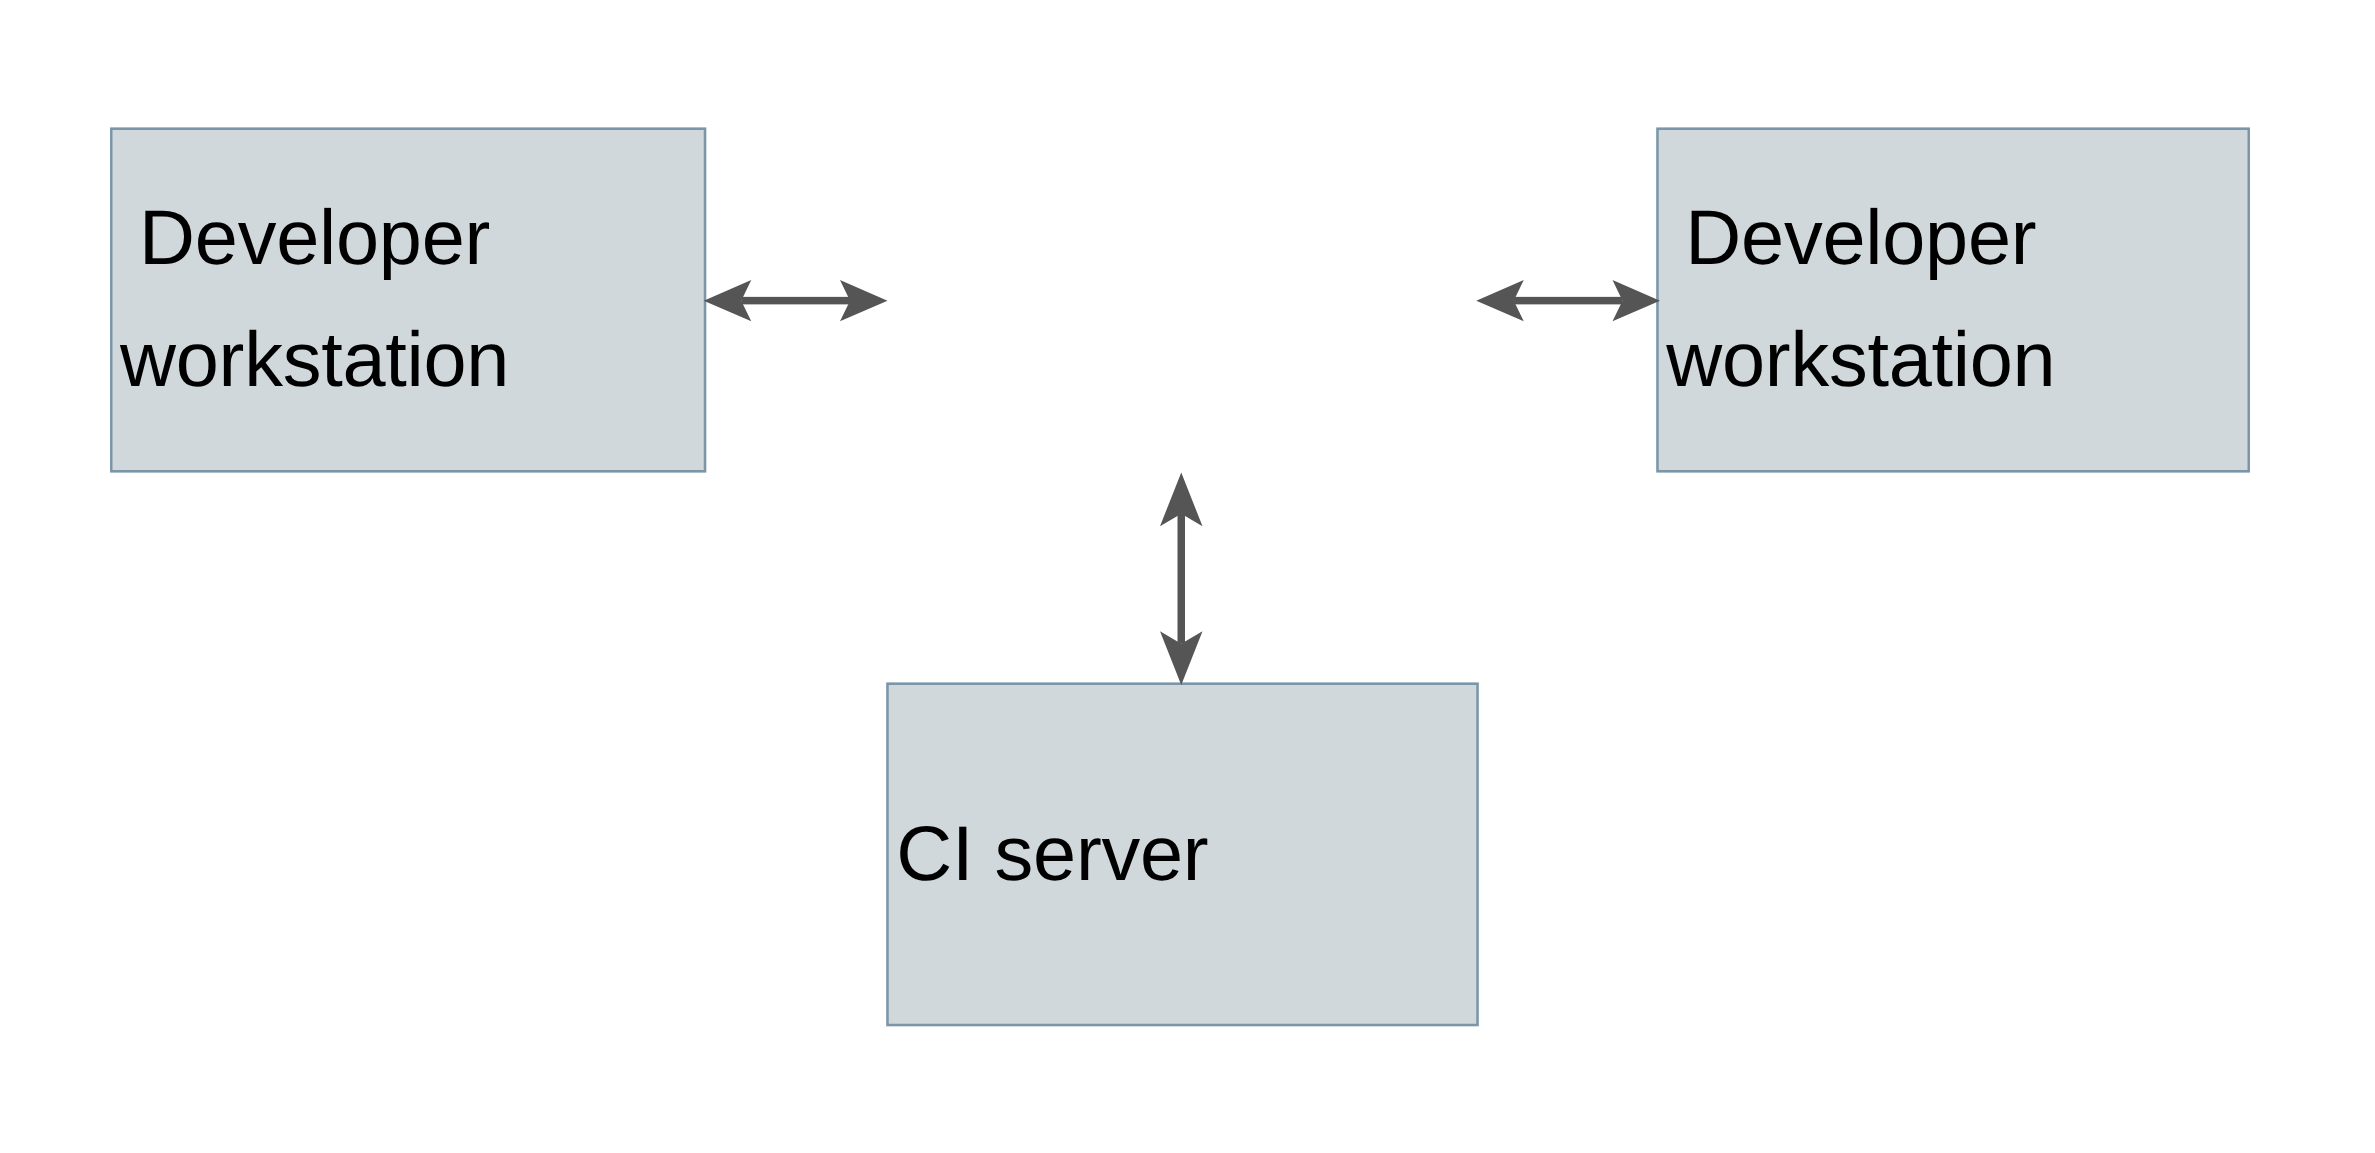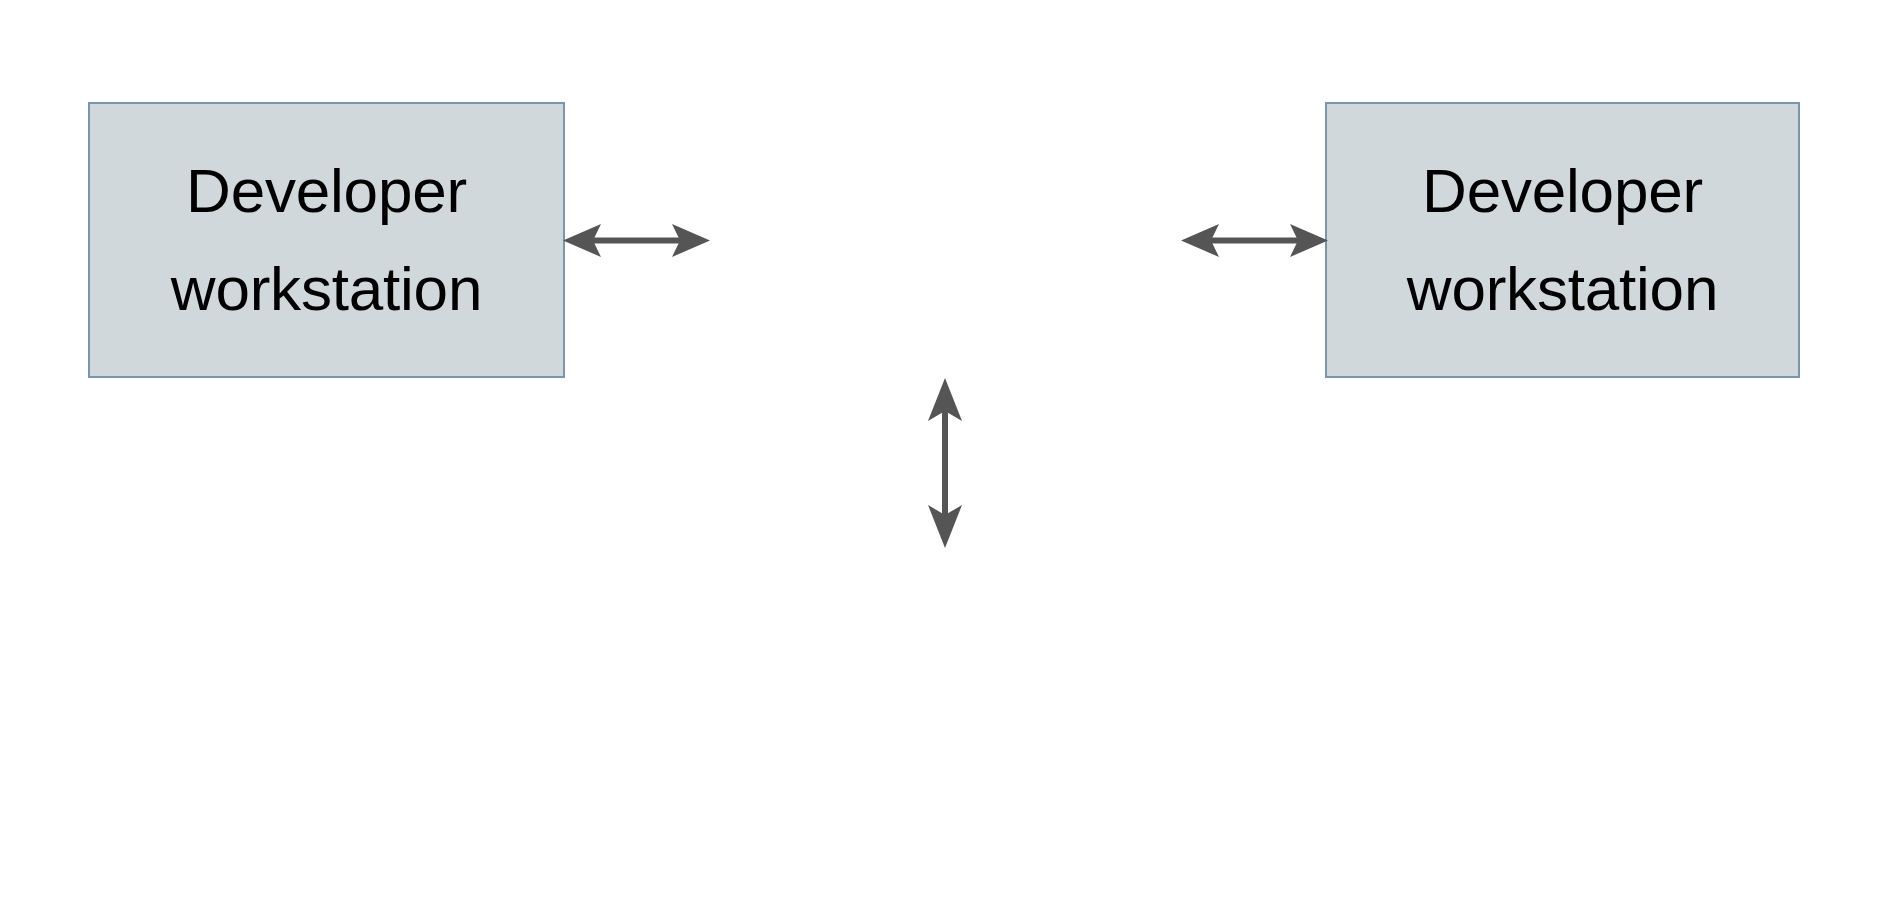--- a/index.html
+++ b/index.html
@@ -19,21 +19,21 @@
     height: 922px;
     background: #ffffff;
   }
   .node {
     position: absolute;
     box-sizing: border-box;
     background: #d0d8dc;
     border: 2px solid #7b96a8;
     display: flex;
     align-items: center;
-    justify-content: center;
+    justify-content: flex-start;
     text-align: center;
   }
   .node-label {
     font-size: 62px;
     line-height: 1.58;
     color: #000000;
     font-weight: 400;
     letter-spacing: -0.2px;
     white-space: pre-line;
     padding: 0 6px;
@@ -56,20 +56,23 @@
     <div class="node-label">Developer
 workstation</div>
   </div>
 
 
   <div class="node" style="left:1325px; top:102px; width:475px; height:276px;">
     <div class="node-label">Developer
 workstation</div>
   </div>
 
+  <div class="node" style="left:709px; top:546px; width:474px; height:275px;">
+    <div class="node-label">CI server</div>
+  </div>
 
   <div class="edge" style="left:563px; top:214px; width:147px; height:54px;">
     <svg width="147" height="54" viewBox="0 0 147 54" aria-hidden="true">
       <g fill="#555555">
         <rect x="30" y="23.5" width="87" height="6"></rect>
         <path d="M 0 26.5 L 38 10 L 30 26.5 L 38 43 Z"></path>
         <path d="M 147 26.5 L 109 10 L 117 26.5 L 109 43 Z"></path>
       </g>
     </svg>
   </div>

